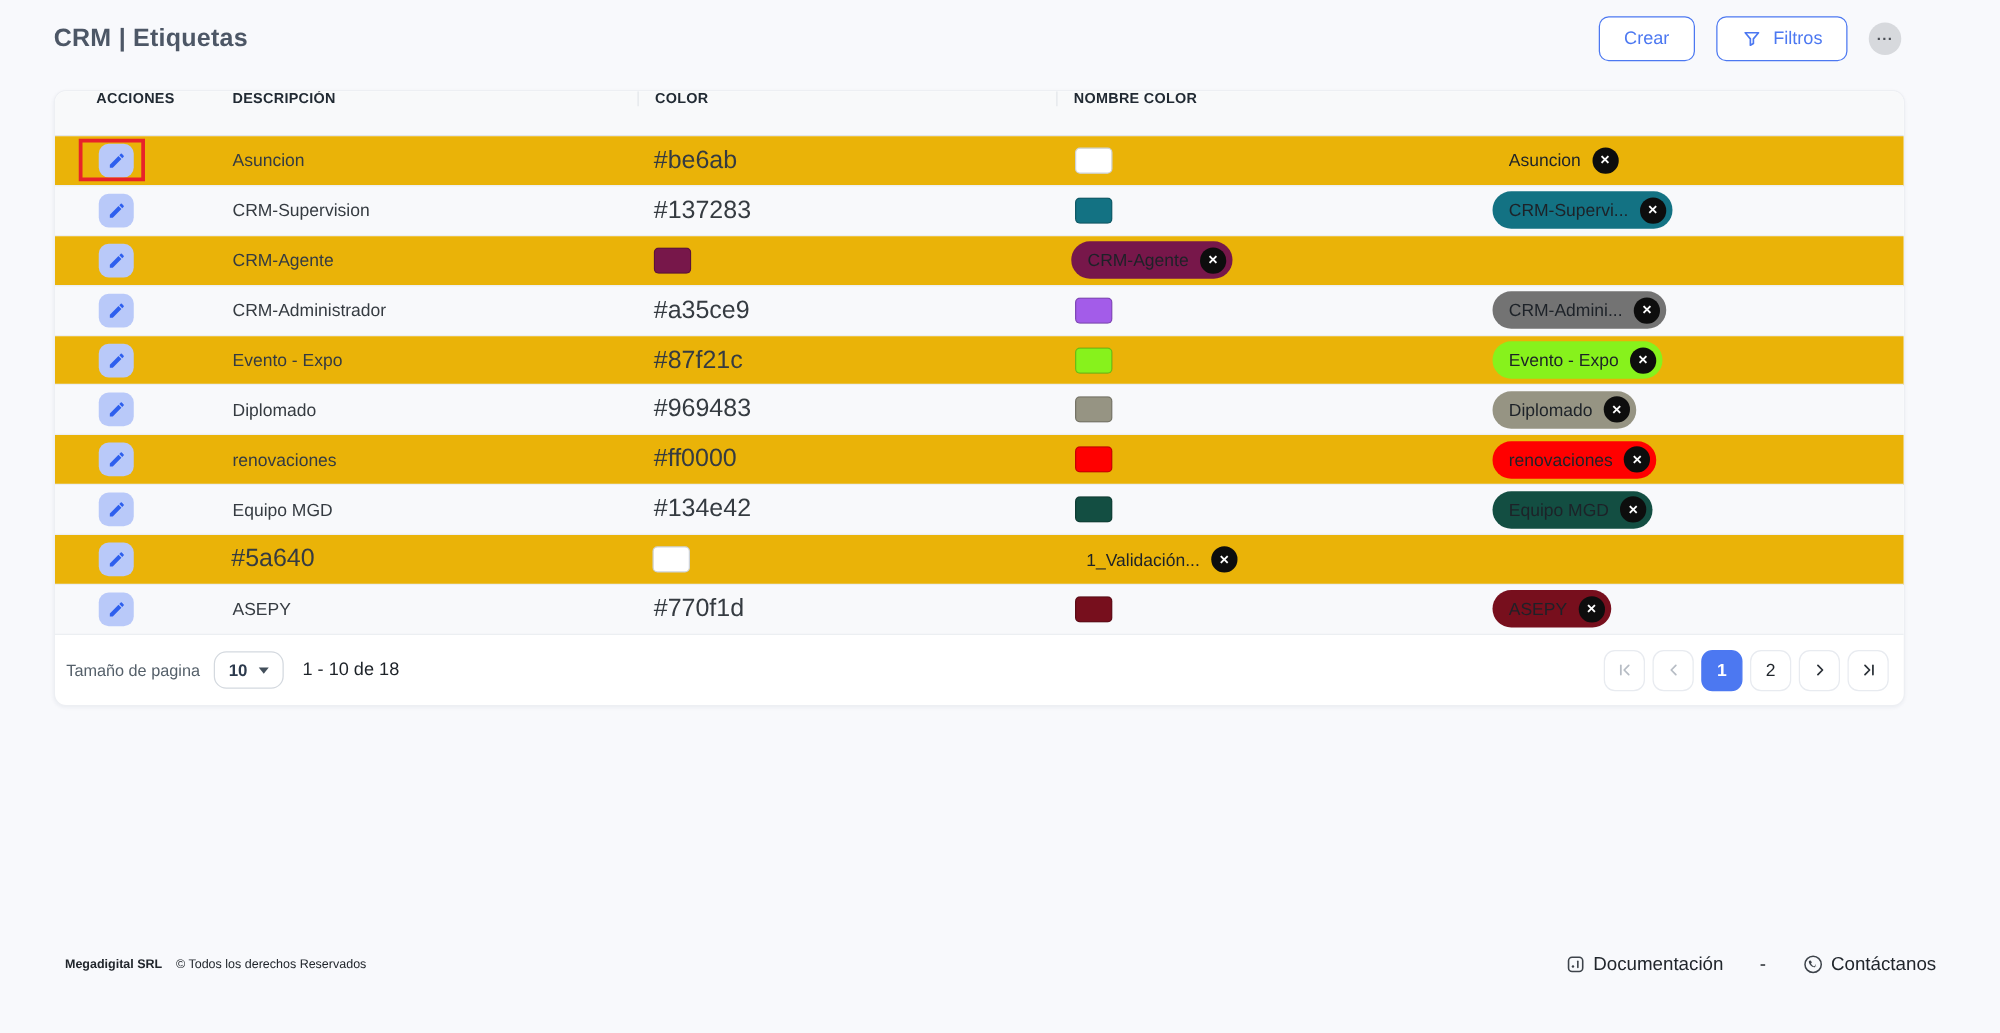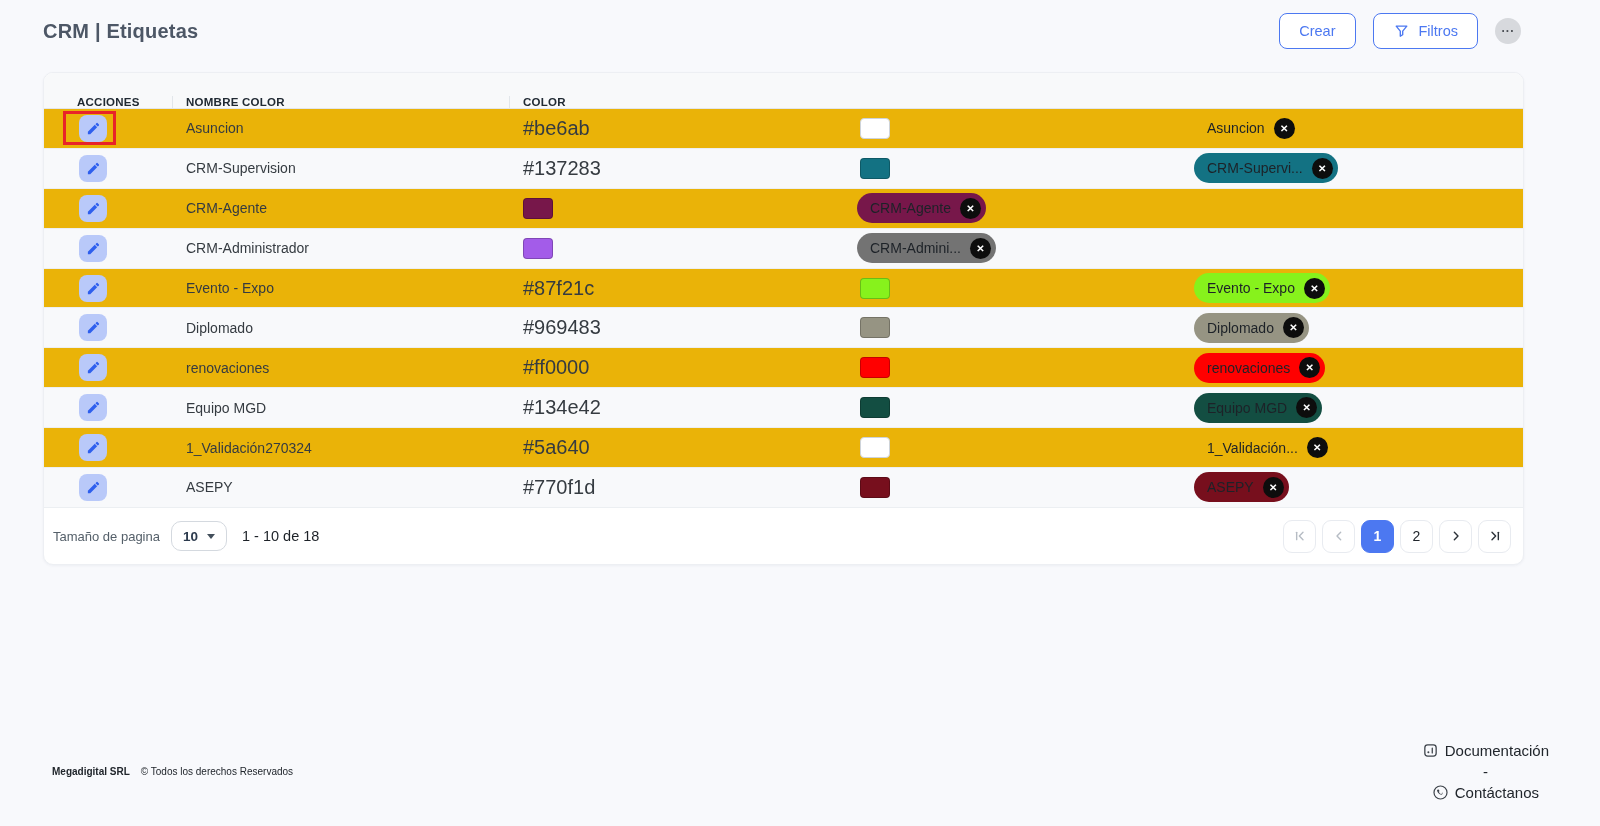--- a/index.html
+++ b/index.html
@@ -31,21 +31,21 @@
     display:flex; align-items:center; justify-content:center; cursor:pointer;
     padding-bottom:6px;
   }
   
   .card {
     position:absolute; left:43px; top:72px; width:1481px; height:493px;
     background:#fff; border:1px solid #edeff3; border-radius:10px;
     box-shadow:0 1px 3px rgba(25,39,70,.05); overflow:hidden;
   }
   .thead {
-    display:flex; height:36px; background:#f8f9fa; align-items:flex-end;
+    display:flex; height:36px; background:#f8f9fa; align-items:flex-start;
     border-bottom:1px solid #e3e6ea;
   }
   .th {
     display:flex; align-items:center;
     font-size:11.5px; font-weight:700; color:#212a33; letter-spacing:.25px;
   }
   .th-actions { width:128px; padding-left:33px; }
   .th-desc    { width:338px; padding-left:14px; }
   .th-name    { width:337px; padding-left:13px; border-left:1px solid #e2e6ea; }
   .th-color   { width:335px; padding-left:13px; border-left:1px solid #e2e6ea; }
@@ -109,21 +109,21 @@
   .pg-btn.active { background:#4c78f1; border-color:#4c78f1; color:#fff; font-weight:700; }
   .pg-btn svg { display:block; }
   
   .footer {
     position:absolute; left:0; top:753px; width:1600px; height:36px;
     display:flex; align-items:center; justify-content:space-between;
     padding:0 51px 0 52px;
   }
   .footer-left { display:flex; align-items:flex-end; gap:11px; font-size:10px; color:#21262c; }
   .footer-company { font-weight:700; }
-  .footer-right { display:flex; align-items:center; gap:4px; font-size:15px; color:#21262c;flex-direction:column; }
+  .footer-right { display:flex; align-items:center; gap:24px; font-size:15px; color:#21262c; }
   .footer-link { display:inline-flex; align-items:center; gap:6px; cursor:pointer; }
   .footer-sep { margin:0 5px; }
   
   .annotation-box {
     position:absolute; left:63px; top:111px; width:53px; height:34px;
     border:3px solid #e82329; z-index:50; pointer-events:none;
   }
 </style>
 </head>
 <body>
@@ -144,22 +144,23 @@
     </button>
     <button class="more-btn">
       <span>...</span>
     </button>
   </div>
 </div>
 
 <div class="card">
   <div class="thead">
     <div class="th th-actions">ACCIONES</div>
+    <div class="th th-desc">DESCRIPCIÓN</div>
+    <div class="th th-color">COLOR</div>
     <div class="th th-name">NOMBRE COLOR</div>
-    <div class="th th-color">COLOR</div>
   </div>
 
   <div class="tbody">
     <div class="tr">
       <div class="td td-actions">
         <button class="edit-btn">
           <span style="display:flex;">
             <svg width="15" height="15" viewBox="0 0 24 24" fill="#2e5fee">
               <path d="M3 17.25V21h3.75L17.81 9.94l-3.75-3.75L3 17.25zM20.71 7.04c.39-.39.39-1.02 0-1.41l-2.34-2.34a1 1 0 0 0-1.41 0l-1.83 1.83 3.75 3.75 1.83-1.83z"></path>
             </svg>
@@ -228,20 +229,21 @@
       <div class="td td-actions">
         <button class="edit-btn">
           <span style="display:flex;">
             <svg width="15" height="15" viewBox="0 0 24 24" fill="#2e5fee">
               <path d="M3 17.25V21h3.75L17.81 9.94l-3.75-3.75L3 17.25zM20.71 7.04c.39-.39.39-1.02 0-1.41l-2.34-2.34a1 1 0 0 0-1.41 0l-1.83 1.83 3.75 3.75 1.83-1.83z"></path>
             </svg>
           </span>
         </button>
       </div>
       <div class="td td-desc">CRM-Administrador</div>
+      <div class="td td-name">#a35ce9</div>
       <div class="td td-color">
         <span class="swatch" style="background: rgb(163, 92, 233);"></span>
       </div>
       <div class="td td-preview">
         <span class="chip" style="background: #737373;">
           <span class="chip-label">CRM-Admini...</span>
           <span class="chip-x">✕</span>
         </span>
       </div>
     </div>
@@ -341,21 +343,20 @@
     <div class="tr">
       <div class="td td-actions">
         <button class="edit-btn">
           <span style="display:flex;">
             <svg width="15" height="15" viewBox="0 0 24 24" fill="#2e5fee">
               <path d="M3 17.25V21h3.75L17.81 9.94l-3.75-3.75L3 17.25zM20.71 7.04c.39-.39.39-1.02 0-1.41l-2.34-2.34a1 1 0 0 0-1.41 0l-1.83 1.83 3.75 3.75 1.83-1.83z"></path>
             </svg>
           </span>
         </button>
       </div>
-      <div class="td td-desc">1_Validación270324</div>
       <div class="td td-name">#5a640</div>
       <div class="td td-color">
         <span class="swatch invalid"></span>
       </div>
       <div class="td td-preview">
         <span class="chip no-bg">
           <span class="chip-label">1_Validación...</span>
           <span class="chip-x">✕</span>
         </span>
       </div>

